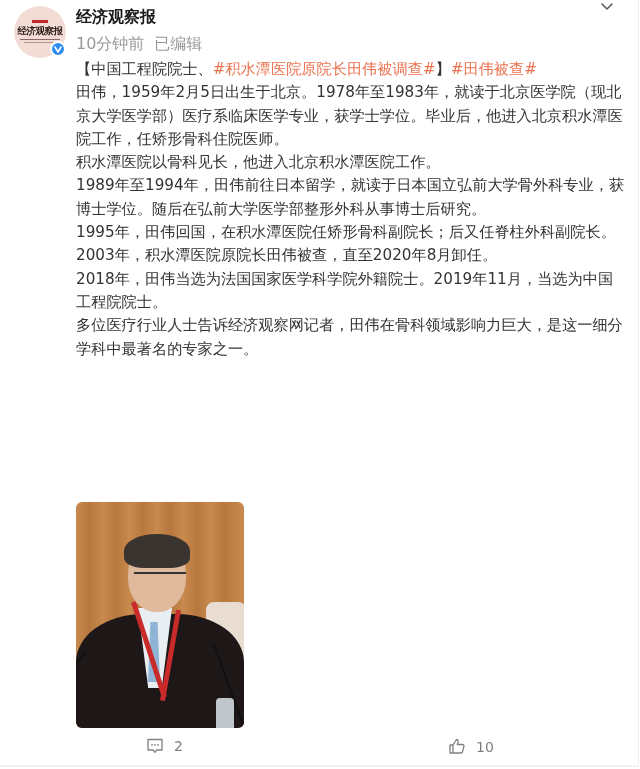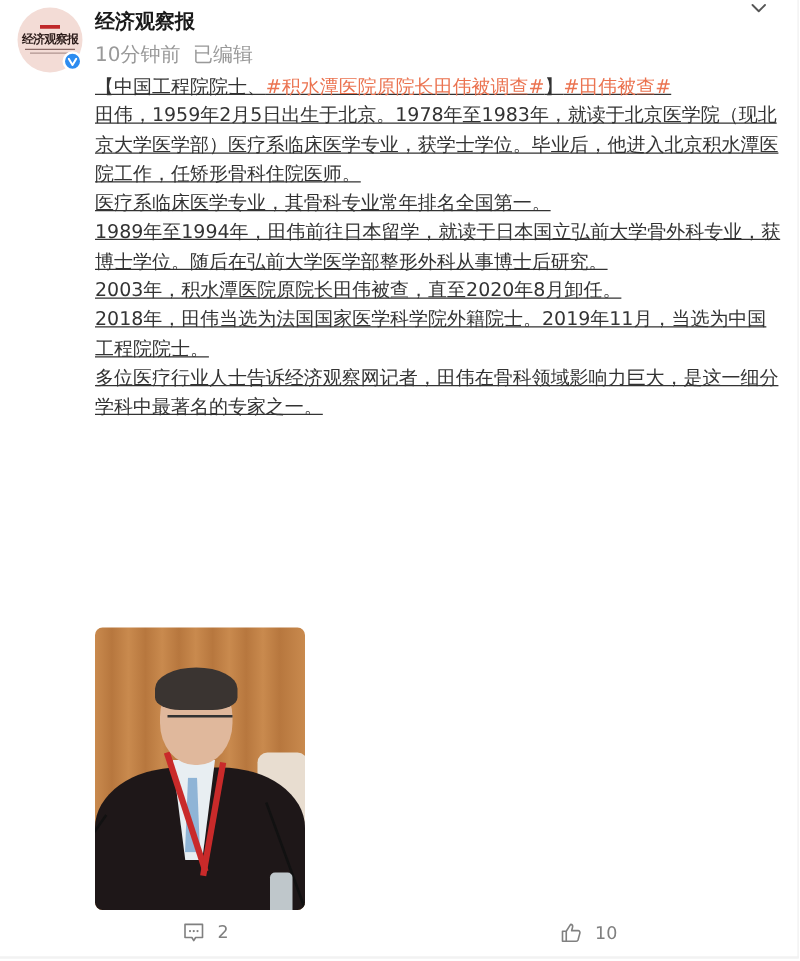--- a/index.html
+++ b/index.html
@@ -23,21 +23,21 @@
     position:absolute; left:50px; top:41px; width:16px; height:16px; border-radius:50%;
     background:#2d8cf0; border:2px solid #fff; box-sizing:border-box;
     display:flex; align-items:center; justify-content:center;
   }
   .author { position:absolute; left:76px; top:7px; font-size:16px; font-weight:bold; color:#1a1a1a; }
   .meta { position:absolute; left:76px; top:34px; font-size:16px; color:#999; }
   .meta span + span { margin-left:10px; }
   .chevron { position:absolute; left:600px; top:2px; width:14px; height:10px; }
   .content {
     position:absolute; left:76px; top:58px; width:550px;
-    font-size:15.2px; line-height:23.3px; color:#333;text-decoration:underline;
+    font-size:15.2px; line-height:23.3px; color:#333;
   }
   .content p { margin:0; }
   .tag { color:#eb7350; }
   .photo {
     position:absolute; left:76px; top:502px; width:168px; height:226px; border-radius:6px; overflow:hidden;
     background:linear-gradient(90deg,#c98a4e 0%,#b7773e 8%,#c98a4e 16%,#b7773e 24%,#c98a4e 32%,#b7773e 40%,#c98a4e 48%,#b7773e 56%,#c98a4e 64%,#b7773e 72%,#c98a4e 80%,#b7773e 88%,#c98a4e 100%);
   }
   .photo .chair { position:absolute; left:130px; top:100px; width:40px; height:90px; background:#e8ddd0; border-radius:8px; }
   .photo .head { position:absolute; left:52px; top:40px; width:58px; height:70px; border-radius:45% 45% 48% 48%; background:#e0b89c; }
   .photo .hair { position:absolute; left:48px; top:32px; width:66px; height:34px; border-radius:50% 50% 30% 30%; background:#3a3431; }
@@ -77,22 +77,23 @@
 
   <svg class="chevron" viewBox="0 0 14 10">
     <path d="M2 2 L7 7 L12 2" stroke="#555" stroke-width="1.5" fill="none" stroke-linecap="round" stroke-linejoin="round"></path>
   </svg>
 
   <div class="content">
     <p>
       <span>【中国工程院院士、</span><span class="tag">#积水潭医院原院长田伟被调查#</span><span>】</span><span class="tag">#田伟被查#</span>
     </p>
     <p>田伟，1959年2月5日出生于北京。1978年至1983年，就读于北京医学院（现北京大学医学部）医疗系临床医学专业，获学士学位。毕业后，他进入北京积水潭医院工作，任矫形骨科住院医师。</p>
-    <p>医疗系临床医学专业，其骨科专业常年排名全国第一。</p>
+    <p>积水潭医院以骨科见长，他进入北京积水潭医院工作。</p>
     <p>1989年至1994年，田伟前往日本留学，就读于日本国立弘前大学骨外科专业，获博士学位。随后在弘前大学医学部整形外科从事博士后研究。</p>
+    <p>1995年，田伟回国，在积水潭医院任矫形骨科副院长；后又任脊柱外科副院长。</p>
     <p>2003年，积水潭医院原院长田伟被查，直至2020年8月卸任。</p>
     <p>2018年，田伟当选为法国国家医学科学院外籍院士。2019年11月，当选为中国工程院院士。</p>
     <p>多位医疗行业人士告诉经济观察网记者，田伟在骨科领域影响力巨大，是这一细分学科中最著名的专家之一。</p>
   </div>
 
   <div class="photo" title="田伟照片">
     <div class="chair"></div>
     <div class="body"></div>
     <div class="shirt"></div>
     <div class="tie"></div>

